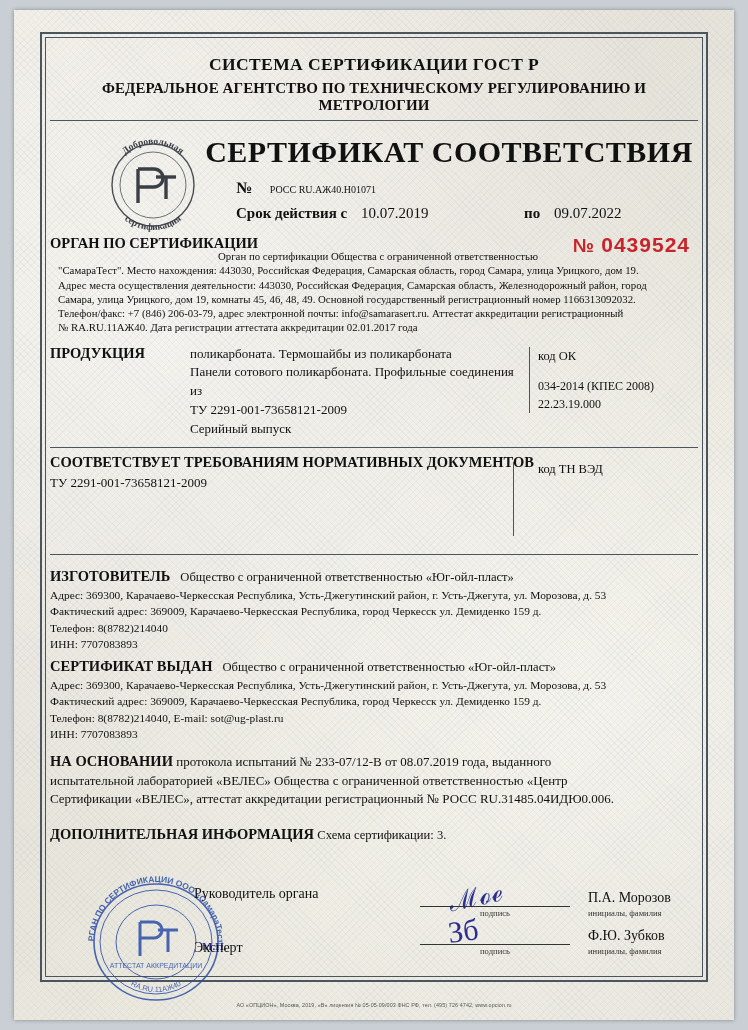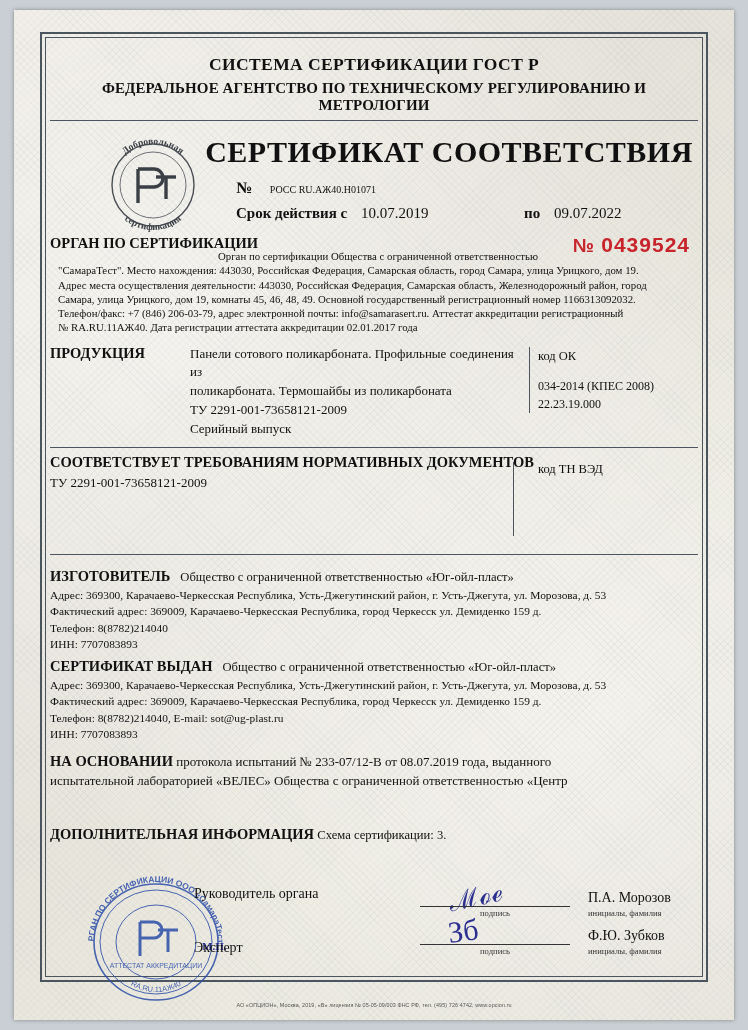--- a/index.html
+++ b/index.html
@@ -222,22 +222,22 @@
         <div>Адрес места осуществления деятельности: 443030, Российская Федерация, Самарская область, Железнодорожный район, город</div>
         <div>Самара, улица Урицкого, дом 19, комнаты 45, 46, 48, 49. Основной государственный регистрационный номер 1166313092032.</div>
         <div>Телефон/факс: +7 (846) 206-03-79, адрес электронной почты: info@samarasert.ru. Аттестат аккредитации регистрационный</div>
         <div>№ RA.RU.11АЖ40. Дата регистрации аттестата аккредитации 02.01.2017 года</div>
       </div>
     </div>
 
     <div class="prod">
       <div class="lbl">ПРОДУКЦИЯ</div>
       <div class="txt">
+        <div>поликарбоната. Термошайбы из поликарбоната</div>
         <div>Панели сотового поликарбоната. Профильные соединения из</div>
-        <div>поликарбоната. Термошайбы из поликарбоната</div>
         <div>ТУ 2291-001-73658121-2009</div>
         <div>Серийный выпуск</div>
       </div>
       <div class="codebox">
         <div class="ck">код ОК</div>
         <div class="cv">034-2014 (КПЕС 2008)</div>
         <div>22.23.19.000</div>
       </div>
     </div>
 
@@ -271,20 +271,21 @@
         <div>Фактический адрес: 369009, Карачаево-Черкесская Республика, город Черкесск ул. Демиденко 159 д.</div>
         <div>Телефон: 8(8782)214040, E-mail: sot@ug-plast.ru</div>
         <div>ИНН: 7707083893</div>
       </div>
     </div>
 
     <div class="osn">
       <span class="b">НА ОСНОВАНИИ</span>
       <span>протокола испытаний № 233-07/12-В от 08.07.2019 года, выданного</span>
       <div>испытательной лабораторией «ВЕЛЕС» Общества с ограниченной ответственностью «Центр</div>
+      <div>Сертификации «ВЕЛЕС», аттестат аккредитации регистрационный № РОСС RU.31485.04ИДЮ0.006.</div>
     </div>
 
     <div class="addinfo">
       <span class="b">ДОПОЛНИТЕЛЬНАЯ ИНФОРМАЦИЯ</span>
       <span class="v">Схема сертификации: 3.</span>
     </div>
 
     <div class="bluestamp">
       <svg viewBox="0 0 150 140" width="150" height="140" aria-hidden="true">
         <defs>

